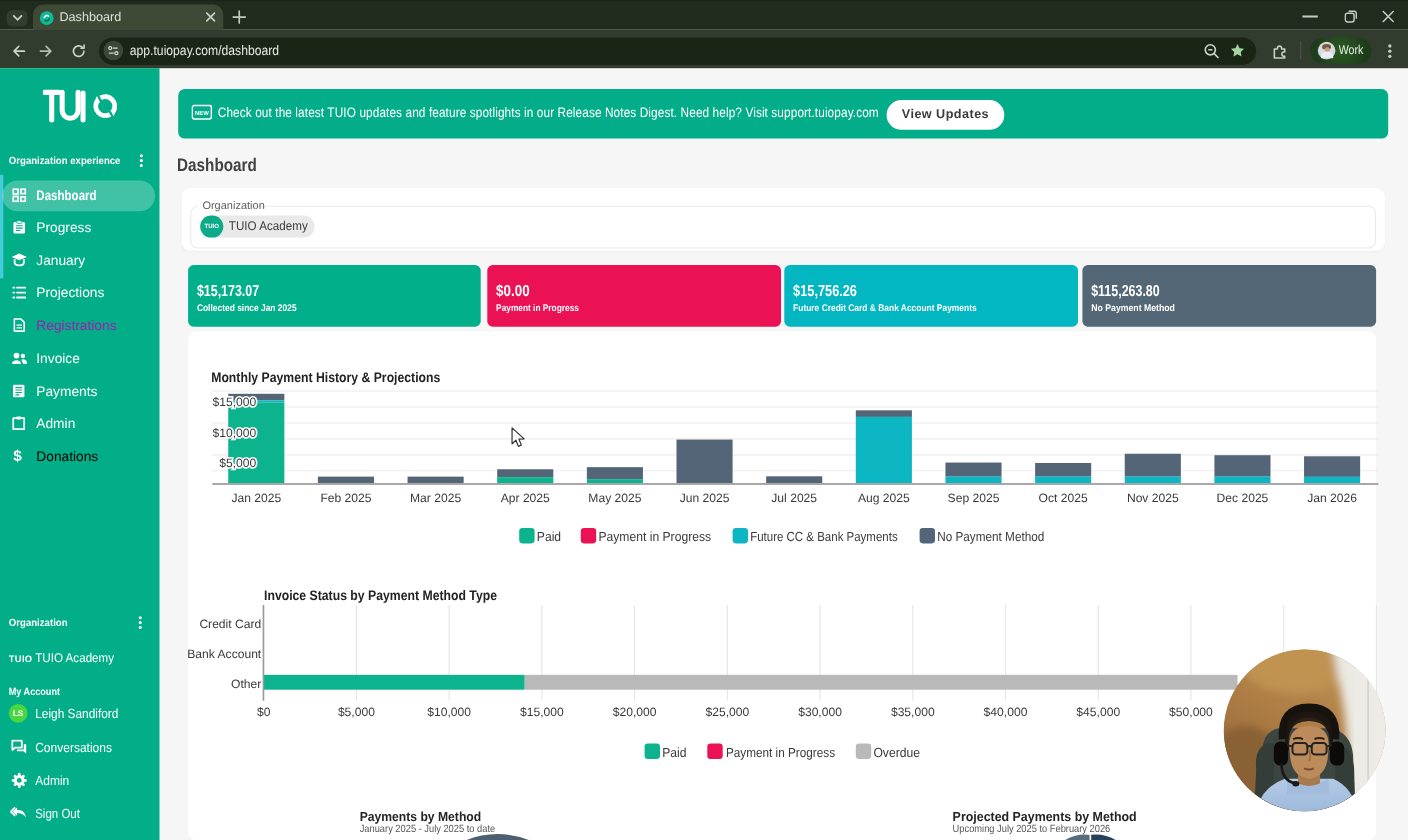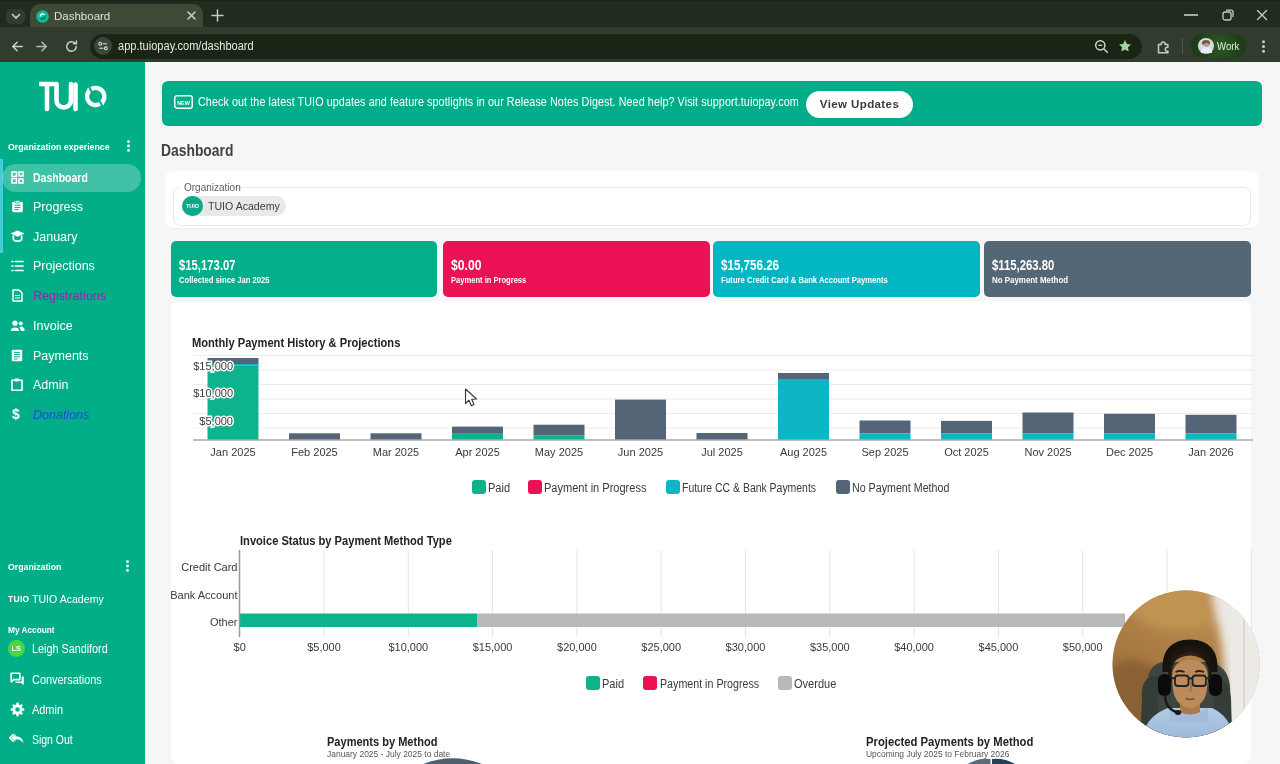--- a/index.html
+++ b/index.html
@@ -164,21 +164,21 @@
   <div class="abs" style="left:12px;top:406px;font-size:14px;font-weight:700;color:#fff;">$</div>
 
   <div class="abs sx x84" style="left:33px;top:171px;font-size:12.5px;font-weight:600;color:#fff;">Dashboard</div>
   <div class="abs" style="left:33px;top:200px;font-size:12.5px;color:#fff;">Progress</div>
   <div class="abs" style="left:33px;top:230px;font-size:12.5px;color:#fff;">January</div>
   <div class="abs" style="left:33px;top:259px;font-size:12.5px;color:#fff;">Projections</div>
   <div class="abs" style="left:33px;top:289px;font-size:12.5px;color:#a21caf;">Registrations</div>
   <div class="abs" style="left:33px;top:319px;font-size:12.5px;color:#fff;">Invoice</div>
   <div class="abs" style="left:33px;top:349px;font-size:12.5px;color:#fff;">Payments</div>
   <div class="abs" style="left:33px;top:378px;font-size:12.5px;color:#fff;">Admin</div>
-  <div class="abs" style="left:33px;top:408px;font-size:12.5px;color:#1d4ed8;font-style:italic;">Donations</div>
+  <div class="abs" style="left:33px;top:408px;font-size:12.5px;color:#000000;">Donations</div>
 
   <div class="abs sx x92" style="left:8px;top:561px;font-size:9.5px;font-weight:700;color:#fff;">Organization</div>
   <svg class="abs" style="left:125px;top:560px;" width="5" height="12" viewBox="0 0 5 12">
       <circle cx="2.5" cy="1.6" r="1.4" fill="#fff"></circle>
       <circle cx="2.5" cy="6" r="1.4" fill="#fff"></circle>
       <circle cx="2.5" cy="10.4" r="1.4" fill="#fff"></circle>
     </svg>
   <div class="abs" style="left:8px;top:594px;font-size:8.5px;font-weight:700;color:#fff;letter-spacing:0.3px;">TUIO</div>
   <div class="abs sx x92" style="left:32px;top:593px;font-size:11.5px;color:#fff;">TUIO Academy</div>
   <div class="abs sx x88 x87" style="left:8px;top:624px;font-size:9.5px;font-weight:700;color:#fff;">My Account</div>

